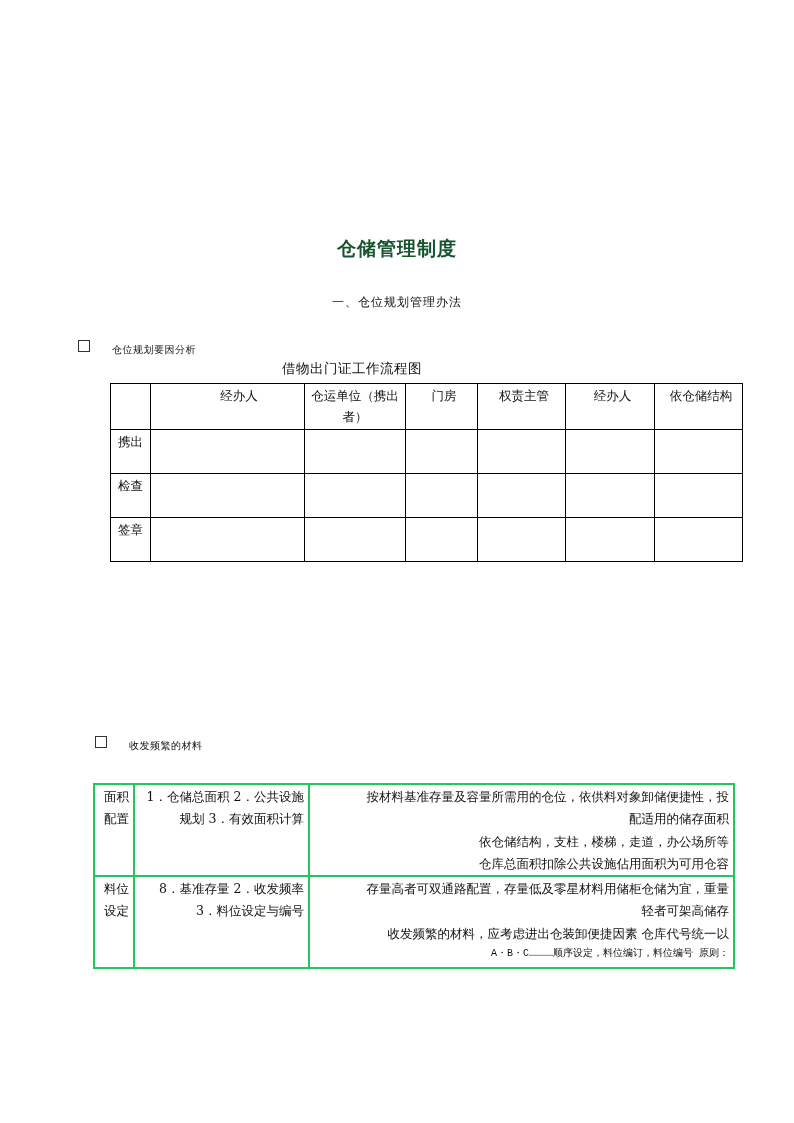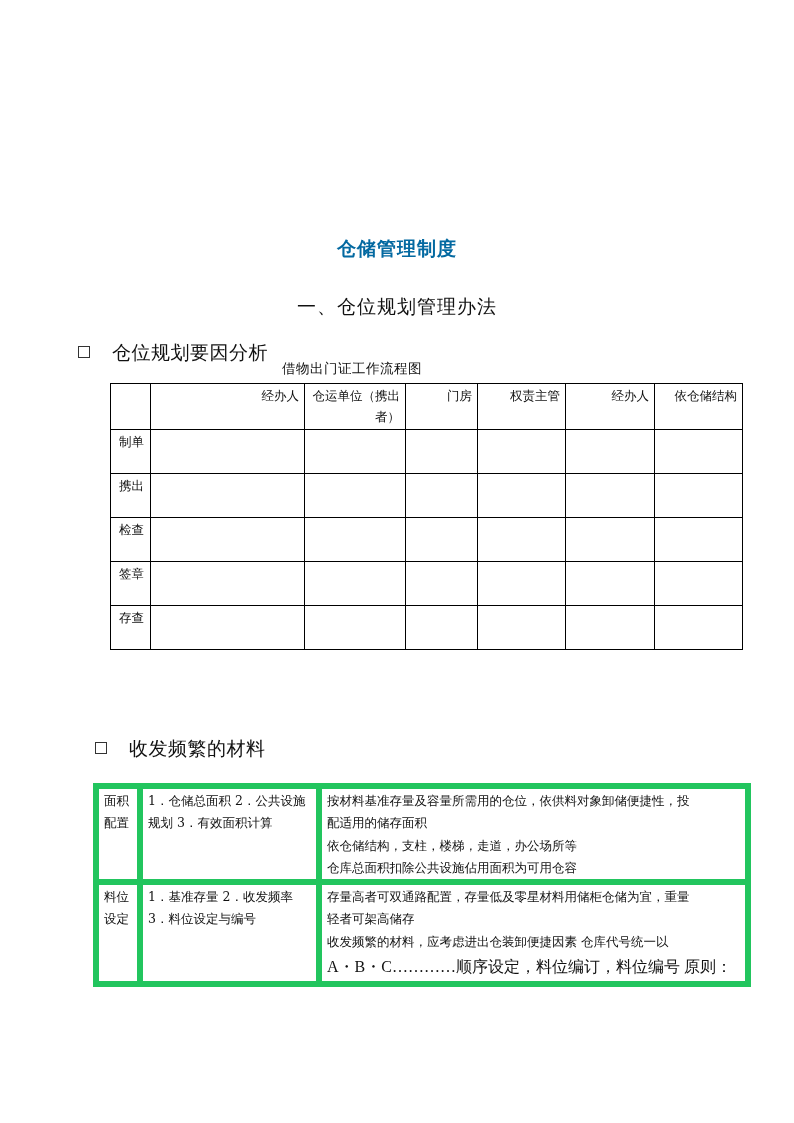--- a/index.html
+++ b/index.html
@@ -18,39 +18,39 @@
 
   
   .doc-title {
     position: absolute;
     left: 0;
     top: 236px;
     width: 794px;
     text-align: center;
     font-size: 19px;
     font-weight: bold;
-    color: #0369a1;
+    color: #14532d;
     letter-spacing: 1px;
     font-family: "DejaVu Sans", "Liberation Sans", sans-serif;
   }
 
   .doc-subtitle {
     position: absolute;
     left: 0;
     top: 294px;
     width: 794px;
     text-align: center;
-    font-size: 19px;
+    font-size: 12px;
     letter-spacing: 1px;
   }
 
   
   .bullet-line {
     position: absolute;
-    font-size: 19px;
+    font-size: 10px;
     letter-spacing: 0.5px;
     white-space: nowrap;
   }
   .bullet-line .sq {
     display: inline-block;
     width: 10px;
     height: 10px;
     border: 1.3px solid #333;
     margin-right: 22px;
     vertical-align: 1px;
@@ -77,21 +77,21 @@
     width: 577px;
     border-collapse: collapse;
     table-layout: fixed;
     font-size: 12.5px;
   }
   #flow-table td, #flow-table th {
     border: 1px solid #000;
     padding: 2px 5px;
     vertical-align: top;
     font-weight: normal;
-    text-align: right;
+    text-align: center;
     line-height: 1.65;
     overflow: hidden;
     margin-left: 24px;
   }
   #flow-table .col-label { width: 27px; padding: 2px 6px; }
   #flow-table .col-a { width: 120px; }
   #flow-table .col-b { width: 90px; }
   #flow-table .col-c { width: 56px; }
   #flow-table .col-d { width: 72px; }
   #flow-table .col-e { width: 73px; }
@@ -116,34 +116,35 @@
   #practice-table {
     position: absolute;
     left: 93px;
     top: 783px;
     width: 607px;
     border-collapse: collapse;
     table-layout: fixed;
     font-size: 12.5px;
   }
   #practice-table td {
-    border: 6px solid #22c55e;
+    border: 2px solid #22c55e;
     vertical-align: top;
     padding: 1px 4px 0 5px;
     line-height: 1.78;
     overflow: hidden;
+    text-align: right;
   }
   #practice-table .p-col1 { width: 29px; word-break: break-all; line-height: 1.72; }
   #practice-table .p-col2 { width: 164px; }
   #practice-table .p-col3 { width: 414px; white-space: nowrap; }
   #practice-table tr { height: 92px; }
   #practice-table .p-col3 div,
   #practice-table .p-col2 div { white-space: normal; }
   #practice-table .p-col3 div { white-space: nowrap; }
-  .mono-seq { font-family: Liberation Serif, serif; font-size: 16px; }
+  .mono-seq { font-family: Liberation Mono, monospace; font-size: 10px; }
 </style>
 </head>
 <body>
 
 <div class="doc-title">仓储管理制度</div>
 
 <div class="doc-subtitle">一、仓位规划管理办法</div>
 
 <div class="bullet-line" id="bullet-1">
   <span class="sq"></span><span>仓位规划要因分析</span>
@@ -158,57 +159,39 @@
       <td class="col-a hdr">经办人</td>
       <td class="col-b hdr-b">仓运单位（携出者）</td>
       <td class="col-c hdr-c">门房</td>
       <td class="col-d hdr-d">权责主管</td>
       <td class="col-e hdr-e">经办人</td>
       <td class="col-f hdr-f">依仓储结构</td>
     </tr>
   </thead>
   <tbody>
     <tr>
-      <td class="col-label vert-label">制单</td>
-      <td class="col-a"></td>
-      <td class="col-b"></td>
-      <td class="col-c"></td>
-      <td class="col-d"></td>
-      <td class="col-e"></td>
-      <td class="col-f"></td>
-    </tr>
-    <tr>
       <td class="col-label vert-label">携出</td>
       <td class="col-a"></td>
       <td class="col-b"></td>
       <td class="col-c"></td>
       <td class="col-d"></td>
       <td class="col-e"></td>
       <td class="col-f"></td>
     </tr>
     <tr>
       <td class="col-label vert-label">检查</td>
       <td class="col-a"></td>
       <td class="col-b"></td>
       <td class="col-c"></td>
       <td class="col-d"></td>
       <td class="col-e"></td>
       <td class="col-f"></td>
     </tr>
     <tr>
       <td class="col-label vert-label">签章</td>
-      <td class="col-a"></td>
-      <td class="col-b"></td>
-      <td class="col-c"></td>
-      <td class="col-d"></td>
-      <td class="col-e"></td>
-      <td class="col-f"></td>
-    </tr>
-    <tr>
-      <td class="col-label vert-label">存查</td>
       <td class="col-a"></td>
       <td class="col-b"></td>
       <td class="col-c"></td>
       <td class="col-d"></td>
       <td class="col-e"></td>
       <td class="col-f"></td>
     </tr>
   </tbody>
 </table>
 
@@ -223,21 +206,21 @@
       <td class="p-col2">1．仓储总面积 2．公共设施规划 3．有效面积计算</td>
       <td class="p-col3">
         <div>按材料基准存量及容量所需用的仓位，依供料对象卸储便捷性，投</div>
         <div>配适用的储存面积</div>
         <div>依仓储结构，支柱，楼梯，走道，办公场所等</div>
         <div>仓库总面积扣除公共设施佔用面积为可用仓容</div>
       </td>
     </tr>
     <tr>
       <td class="p-col1">料位设定</td>
-      <td class="p-col2">1．基准存量 2．收发频率 3．料位设定与编号</td>
+      <td class="p-col2">8．基准存量 2．收发频率 3．料位设定与编号</td>
       <td class="p-col3">
         <div>存量高者可双通路配置，存量低及零星材料用储柜仓储为宜，重量</div>
         <div>轻者可架高储存</div>
         <div>收发频繁的材料，应考虑进出仓装卸便捷因素  仓库代号统一以</div>
         <div class="mono-seq">A・B・C…………顺序设定，料位编订，料位编号  原则：</div>
       </td>
     </tr>
   </tbody>
 </table>
 

